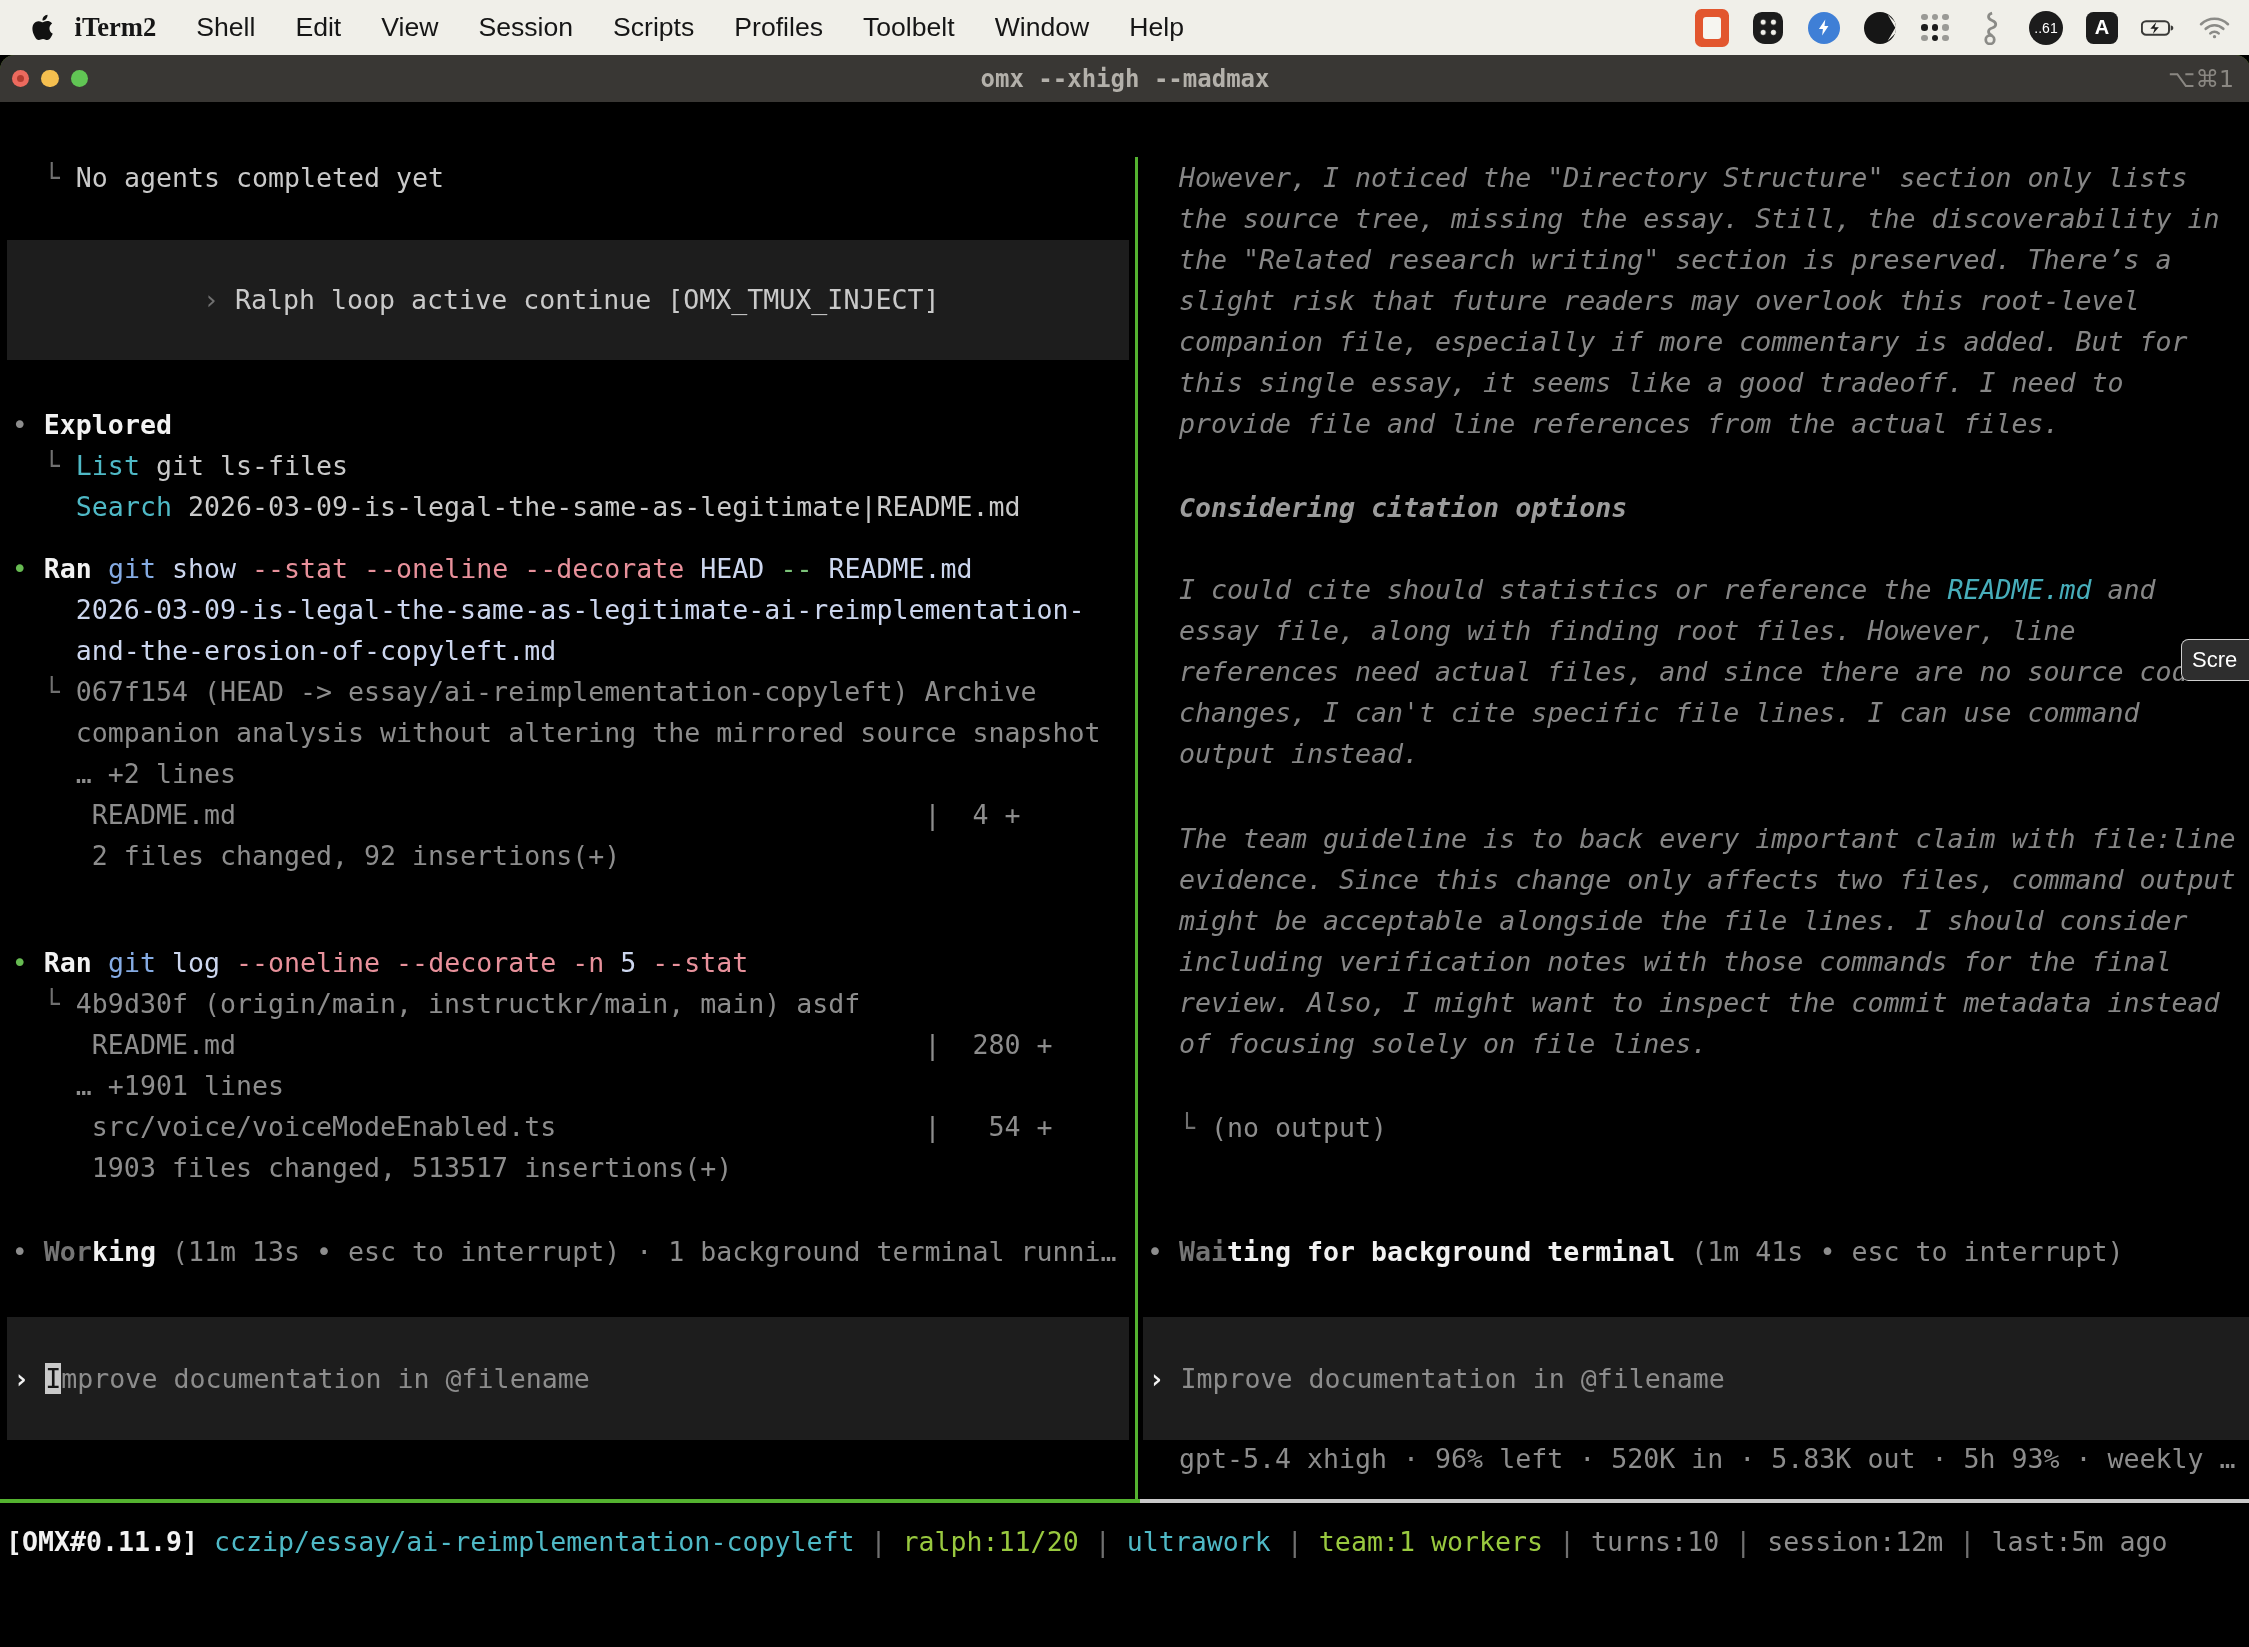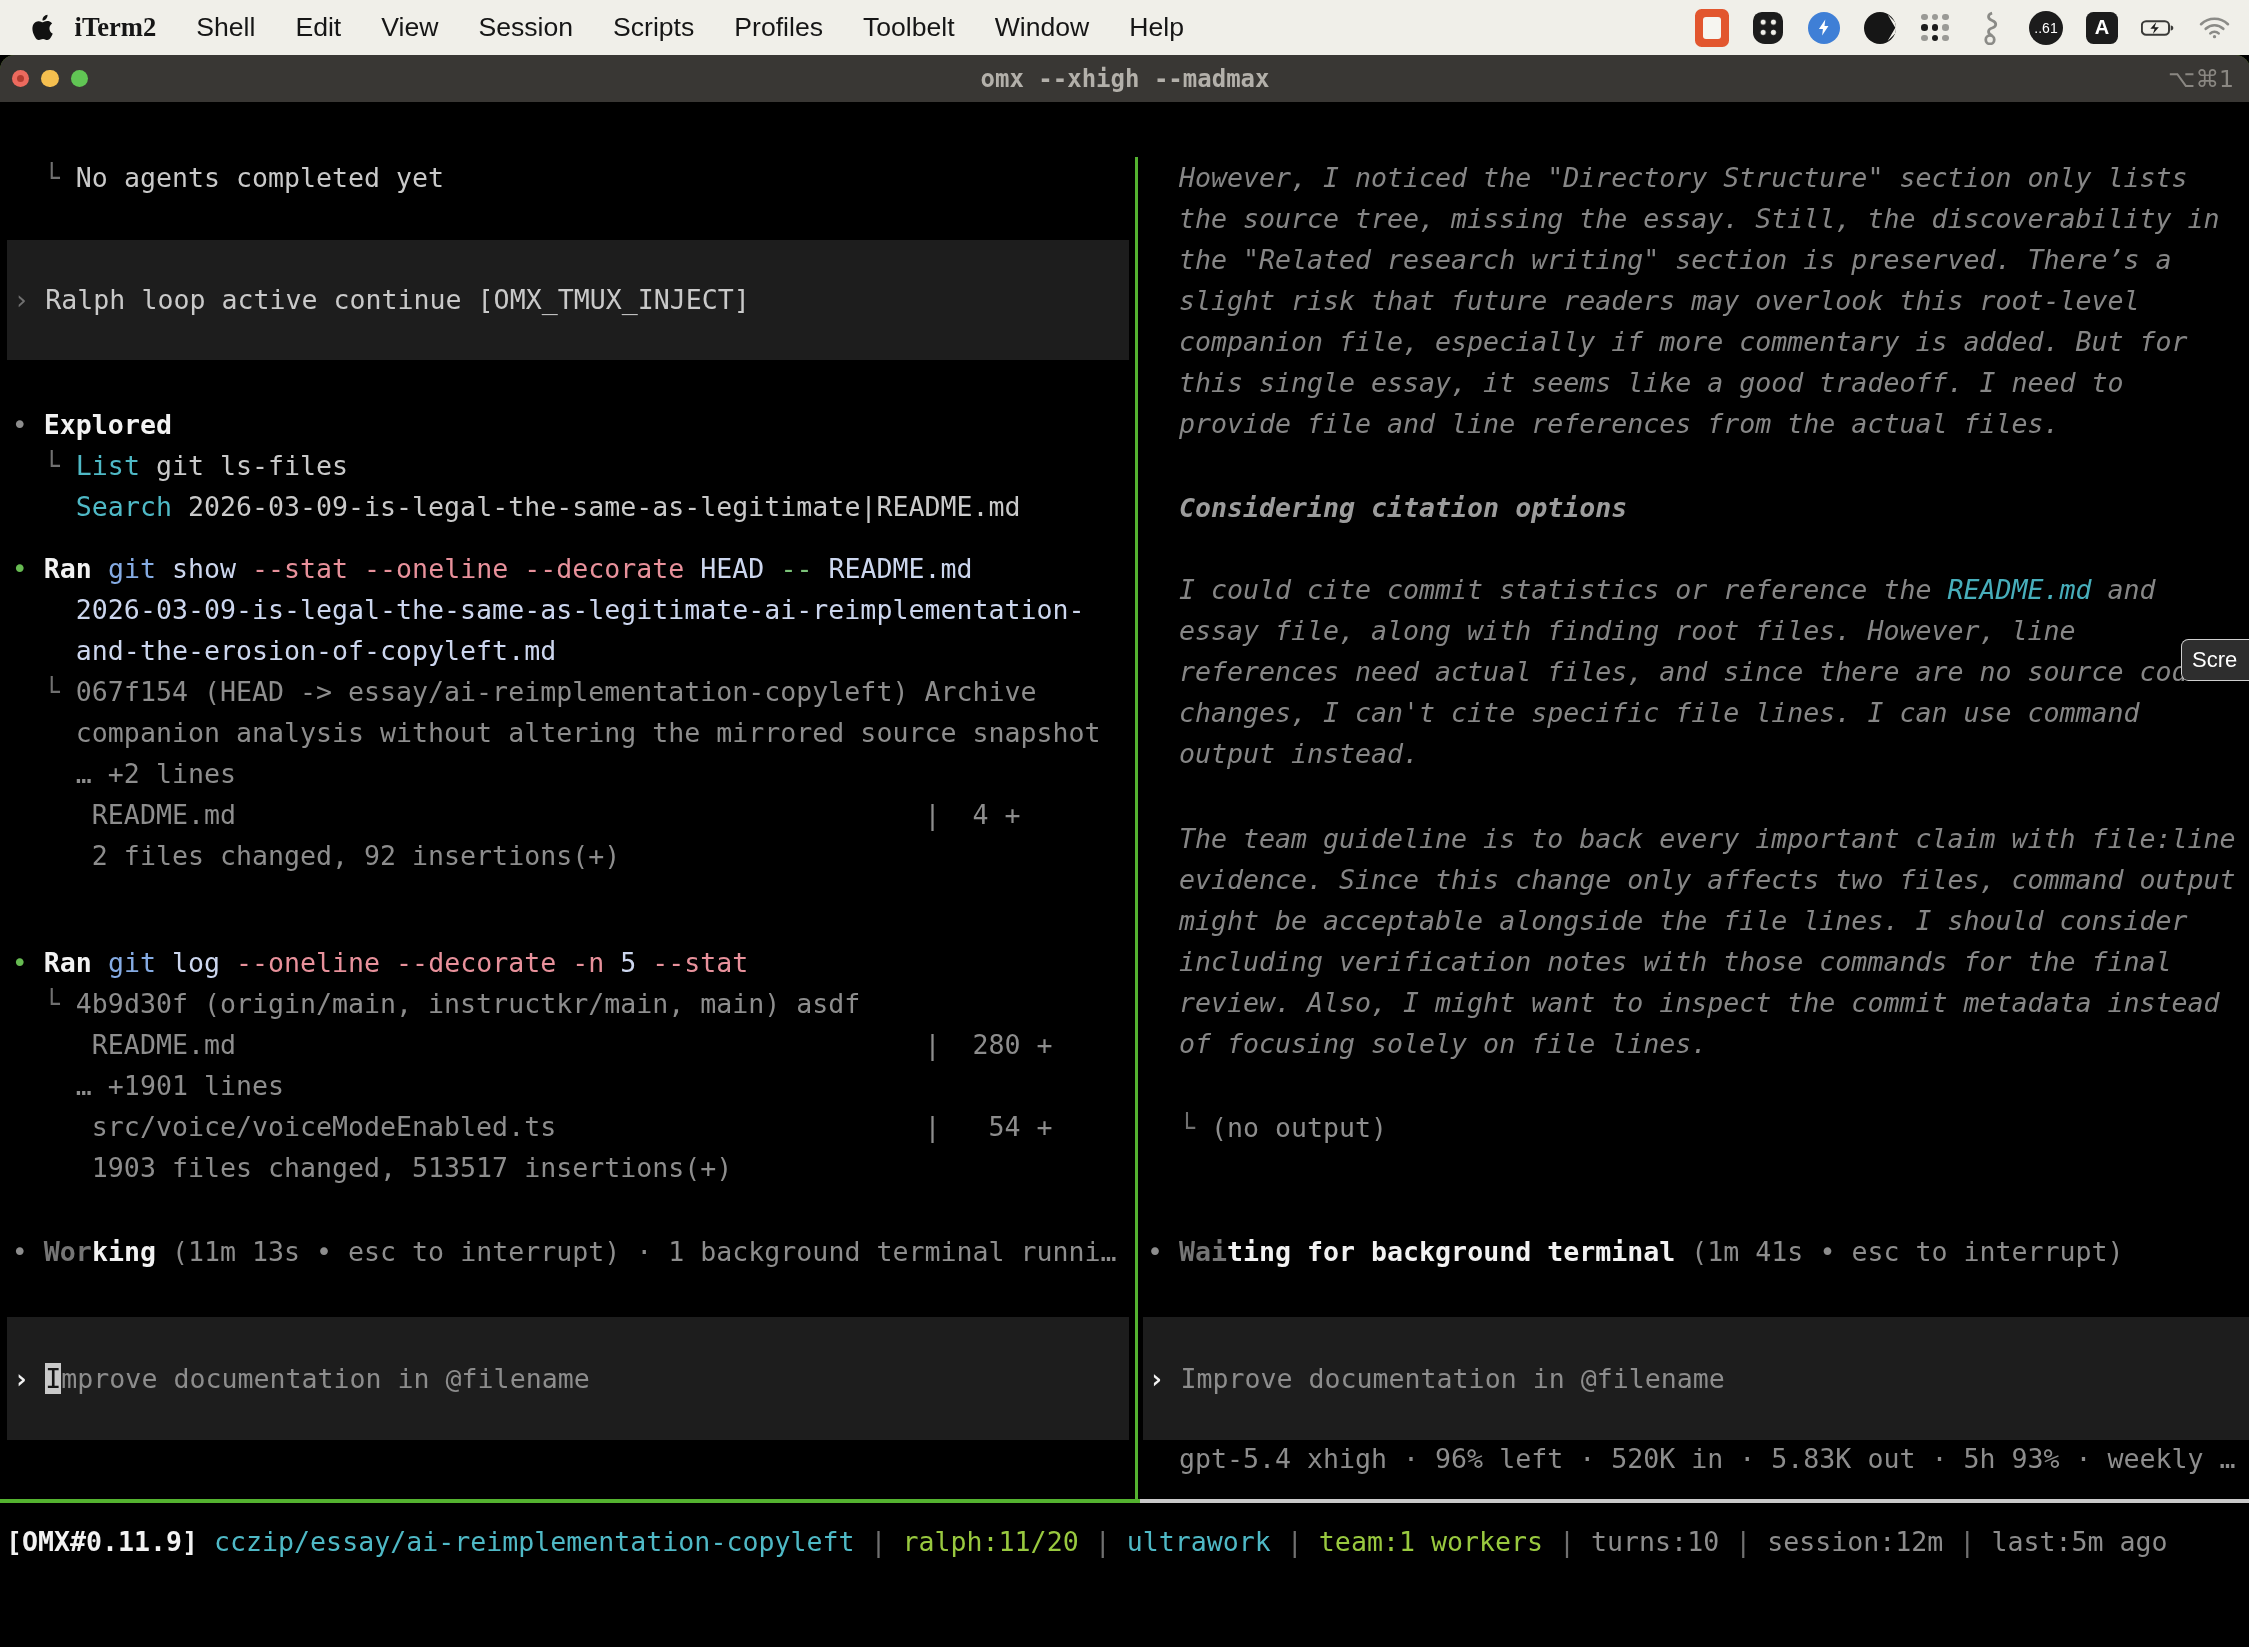--- a/index.html
+++ b/index.html
@@ -160,21 +160,21 @@
     <span class="title">omx --xhigh --madmax</span>
     <span class="shortcut">⌥⌘1</span>
   </div>
 
   <div class="content">
 
     <div class="pane pane-left">
       <div class="blk" style="top:0">
           <div class="tl"><span class="c-dim">  └ </span><span class="c-bright">No agents completed yet</span></div>
         </div>
-      <div class="box" style="top:83px;left:7.4px;right:5.9px;height:120px;">
+      <div class="box" style="top:83px;left:7.4px;right:5.9px;height:120px;text-align:center;">
         <div class="blk" style="top:39px;left:5.9px;right:0">
             <div class="tl"><span class="c-dim">› </span><span class="c-bright">Ralph loop active continue [OMX_TMUX_INJECT]</span></div>
           </div>
       </div>
       <div class="blk" style="top:247px">
           <div class="tl"><span class="c-gray">• </span><span class="c-white">Explored</span></div>
           <div class="tl"><span class="c-dim">  └ </span><span class="c-cyan">List</span><span class="c-bright"> git ls-files</span></div>
           <div class="tl"><span class="c-gray">    </span><span class="c-cyan">Search</span><span class="c-bright"> 2026-03-09-is-legal-the-same-as-legitimate|README.md</span></div>
         </div>
       <div class="blk" style="top:391px">
@@ -212,21 +212,21 @@
           <div class="tl"><span class="c-it">  the "Related research writing" section is preserved. There’s a</span></div>
           <div class="tl"><span class="c-it">  slight risk that future readers may overlook this root-level</span></div>
           <div class="tl"><span class="c-it">  companion file, especially if more commentary is added. But for</span></div>
           <div class="tl"><span class="c-it">  this single essay, it seems like a good tradeoff. I need to</span></div>
           <div class="tl"><span class="c-it">  provide file and line references from the actual files.</span></div>
         </div>
       <div class="blk" style="top:330px">
           <div class="tl"><span class="c-ith">  Considering citation options</span></div>
         </div>
       <div class="blk" style="top:412px">
-          <div class="tl"><span class="c-it">  I could cite commit statistics or reference the </span><span class="c-itc">README.md</span><span class="c-it"> and</span></div>
+          <div class="tl"><span class="c-it">  I could cite should statistics or reference the </span><span class="c-itc">README.md</span><span class="c-it"> and</span></div>
           <div class="tl"><span class="c-it">  essay file, along with finding root files. However, line</span></div>
           <div class="tl"><span class="c-it">  references need actual files, and since there are no source code</span></div>
           <div class="tl"><span class="c-it">  changes, I can't cite specific file lines. I can use command</span></div>
           <div class="tl"><span class="c-it">  output instead.</span></div>
         </div>
       <div class="blk" style="top:661px">
           <div class="tl"><span class="c-it">  The team guideline is to back every important claim with file:line</span></div>
           <div class="tl"><span class="c-it">  evidence. Since this change only affects two files, command output</span></div>
           <div class="tl"><span class="c-it">  might be acceptable alongside the file lines. I should consider</span></div>
           <div class="tl"><span class="c-it">  including verification notes with those commands for the final</span></div>

